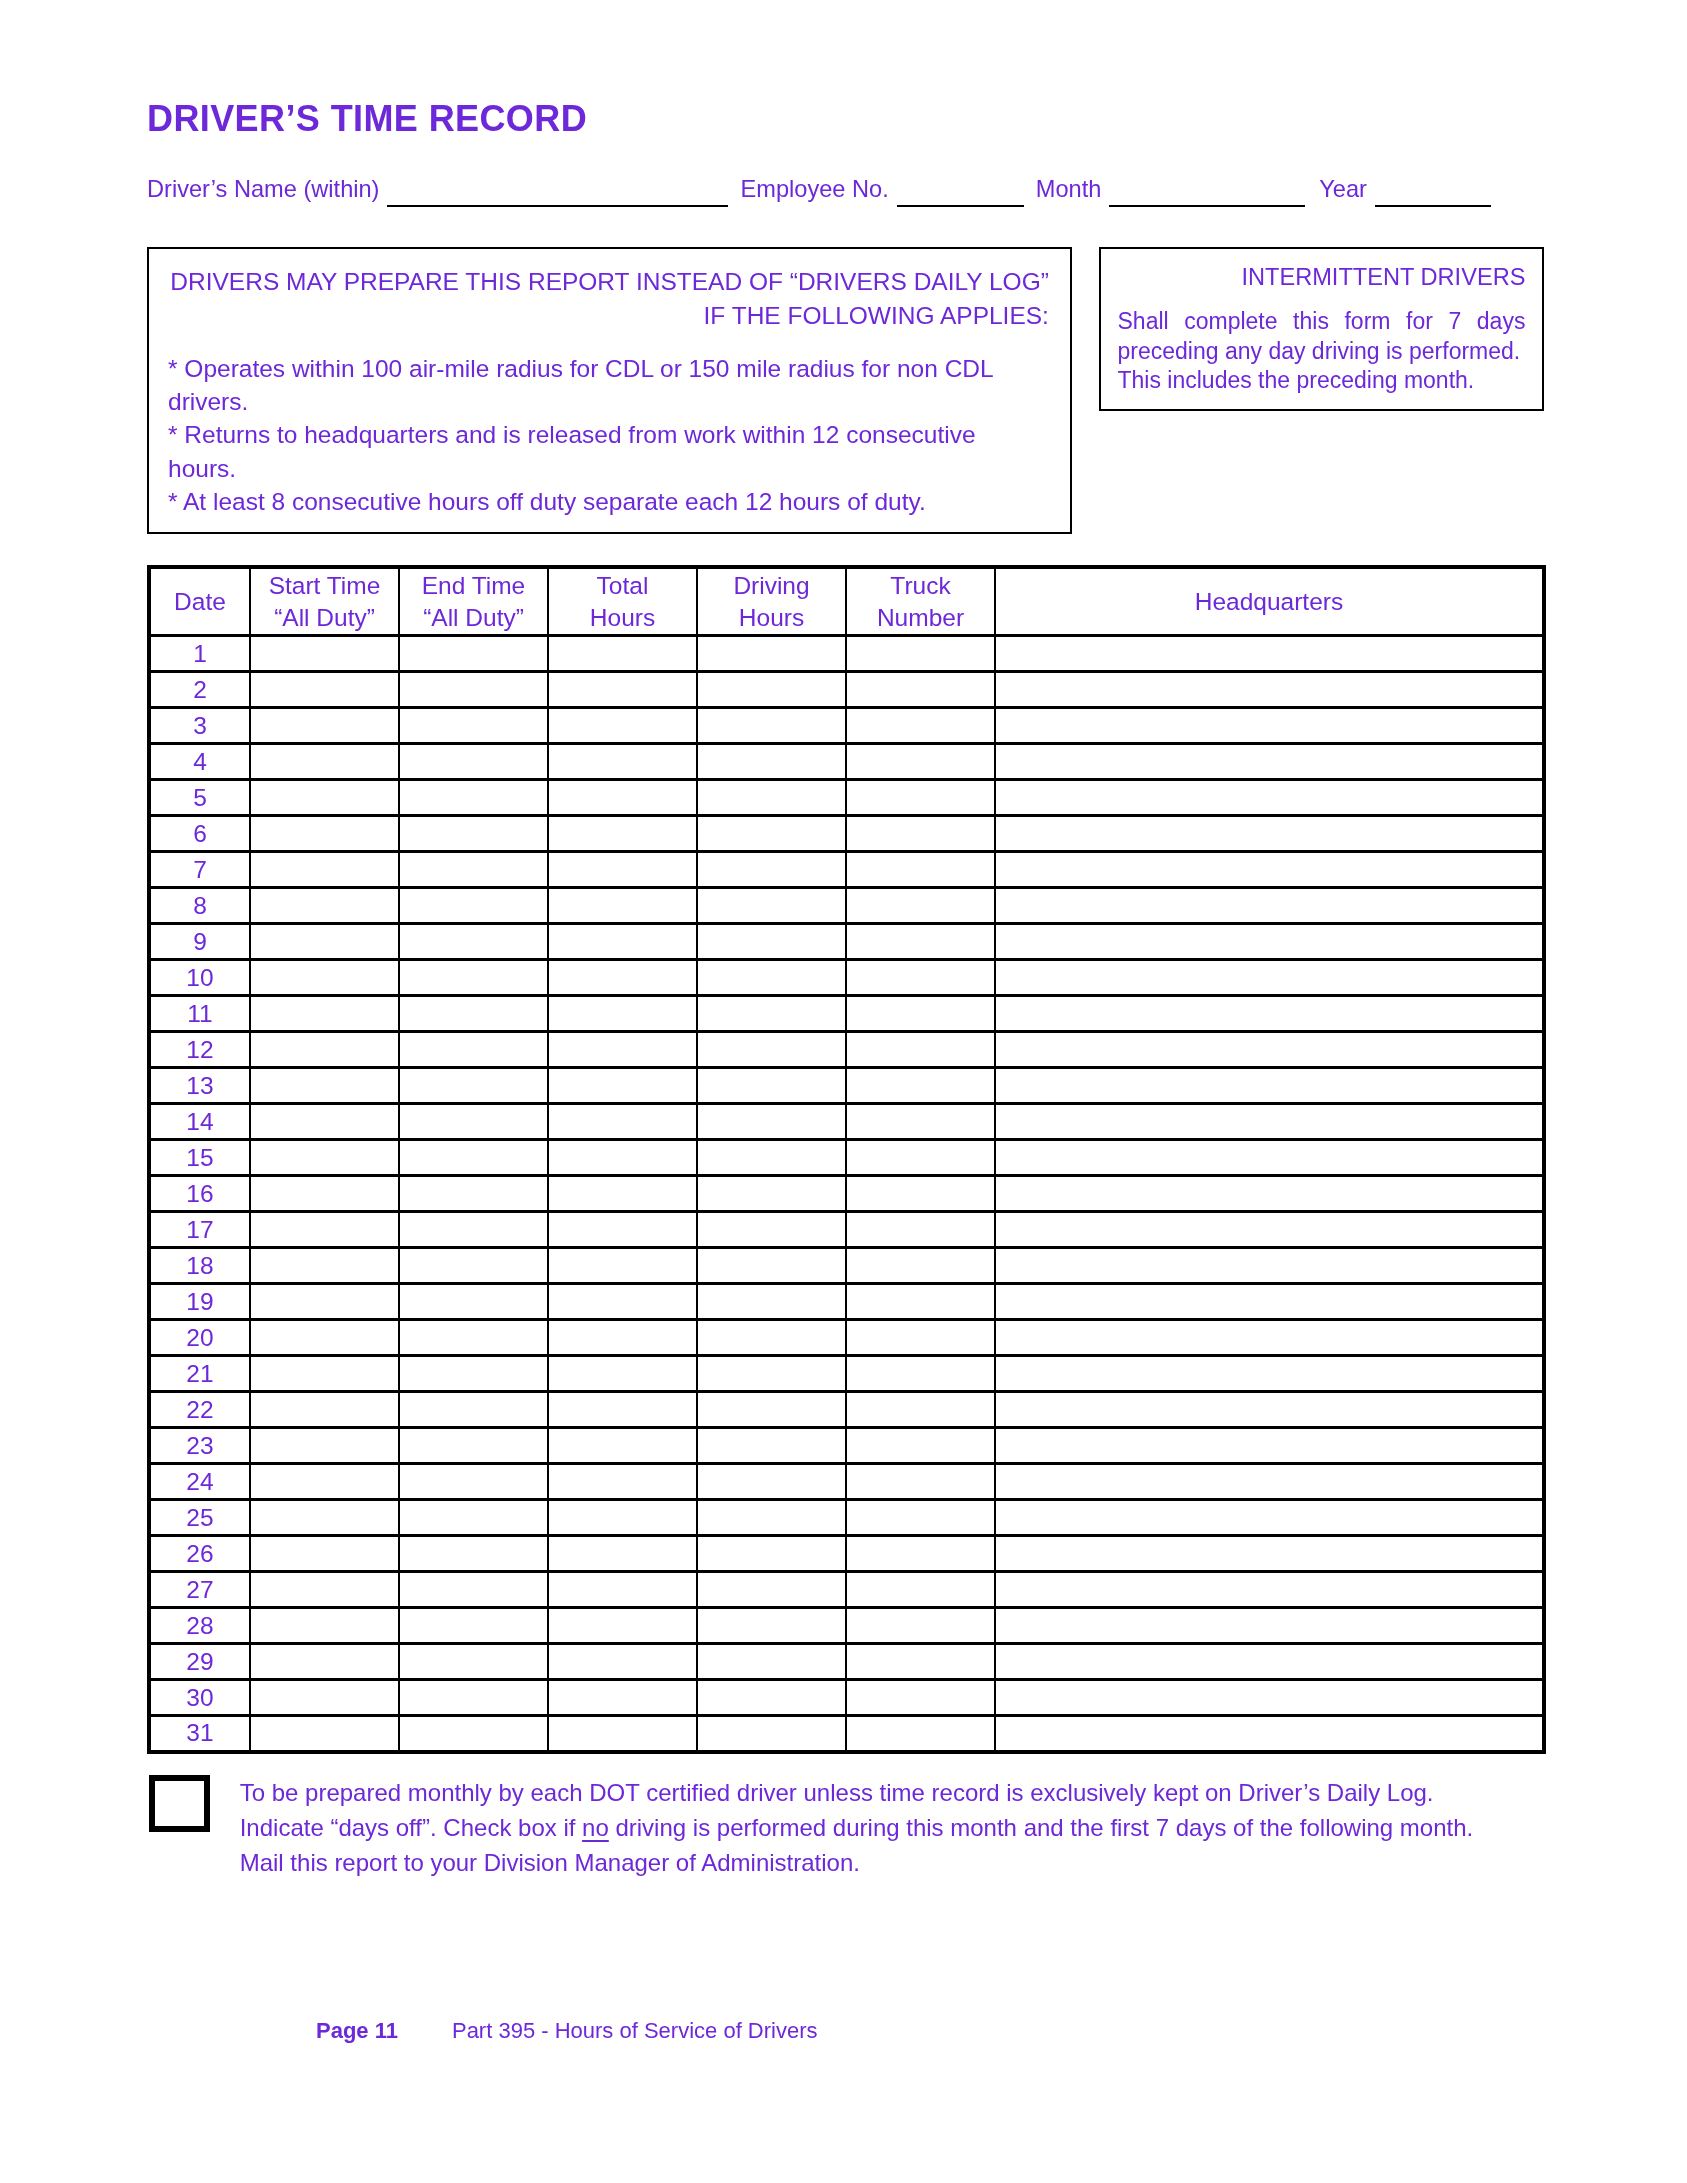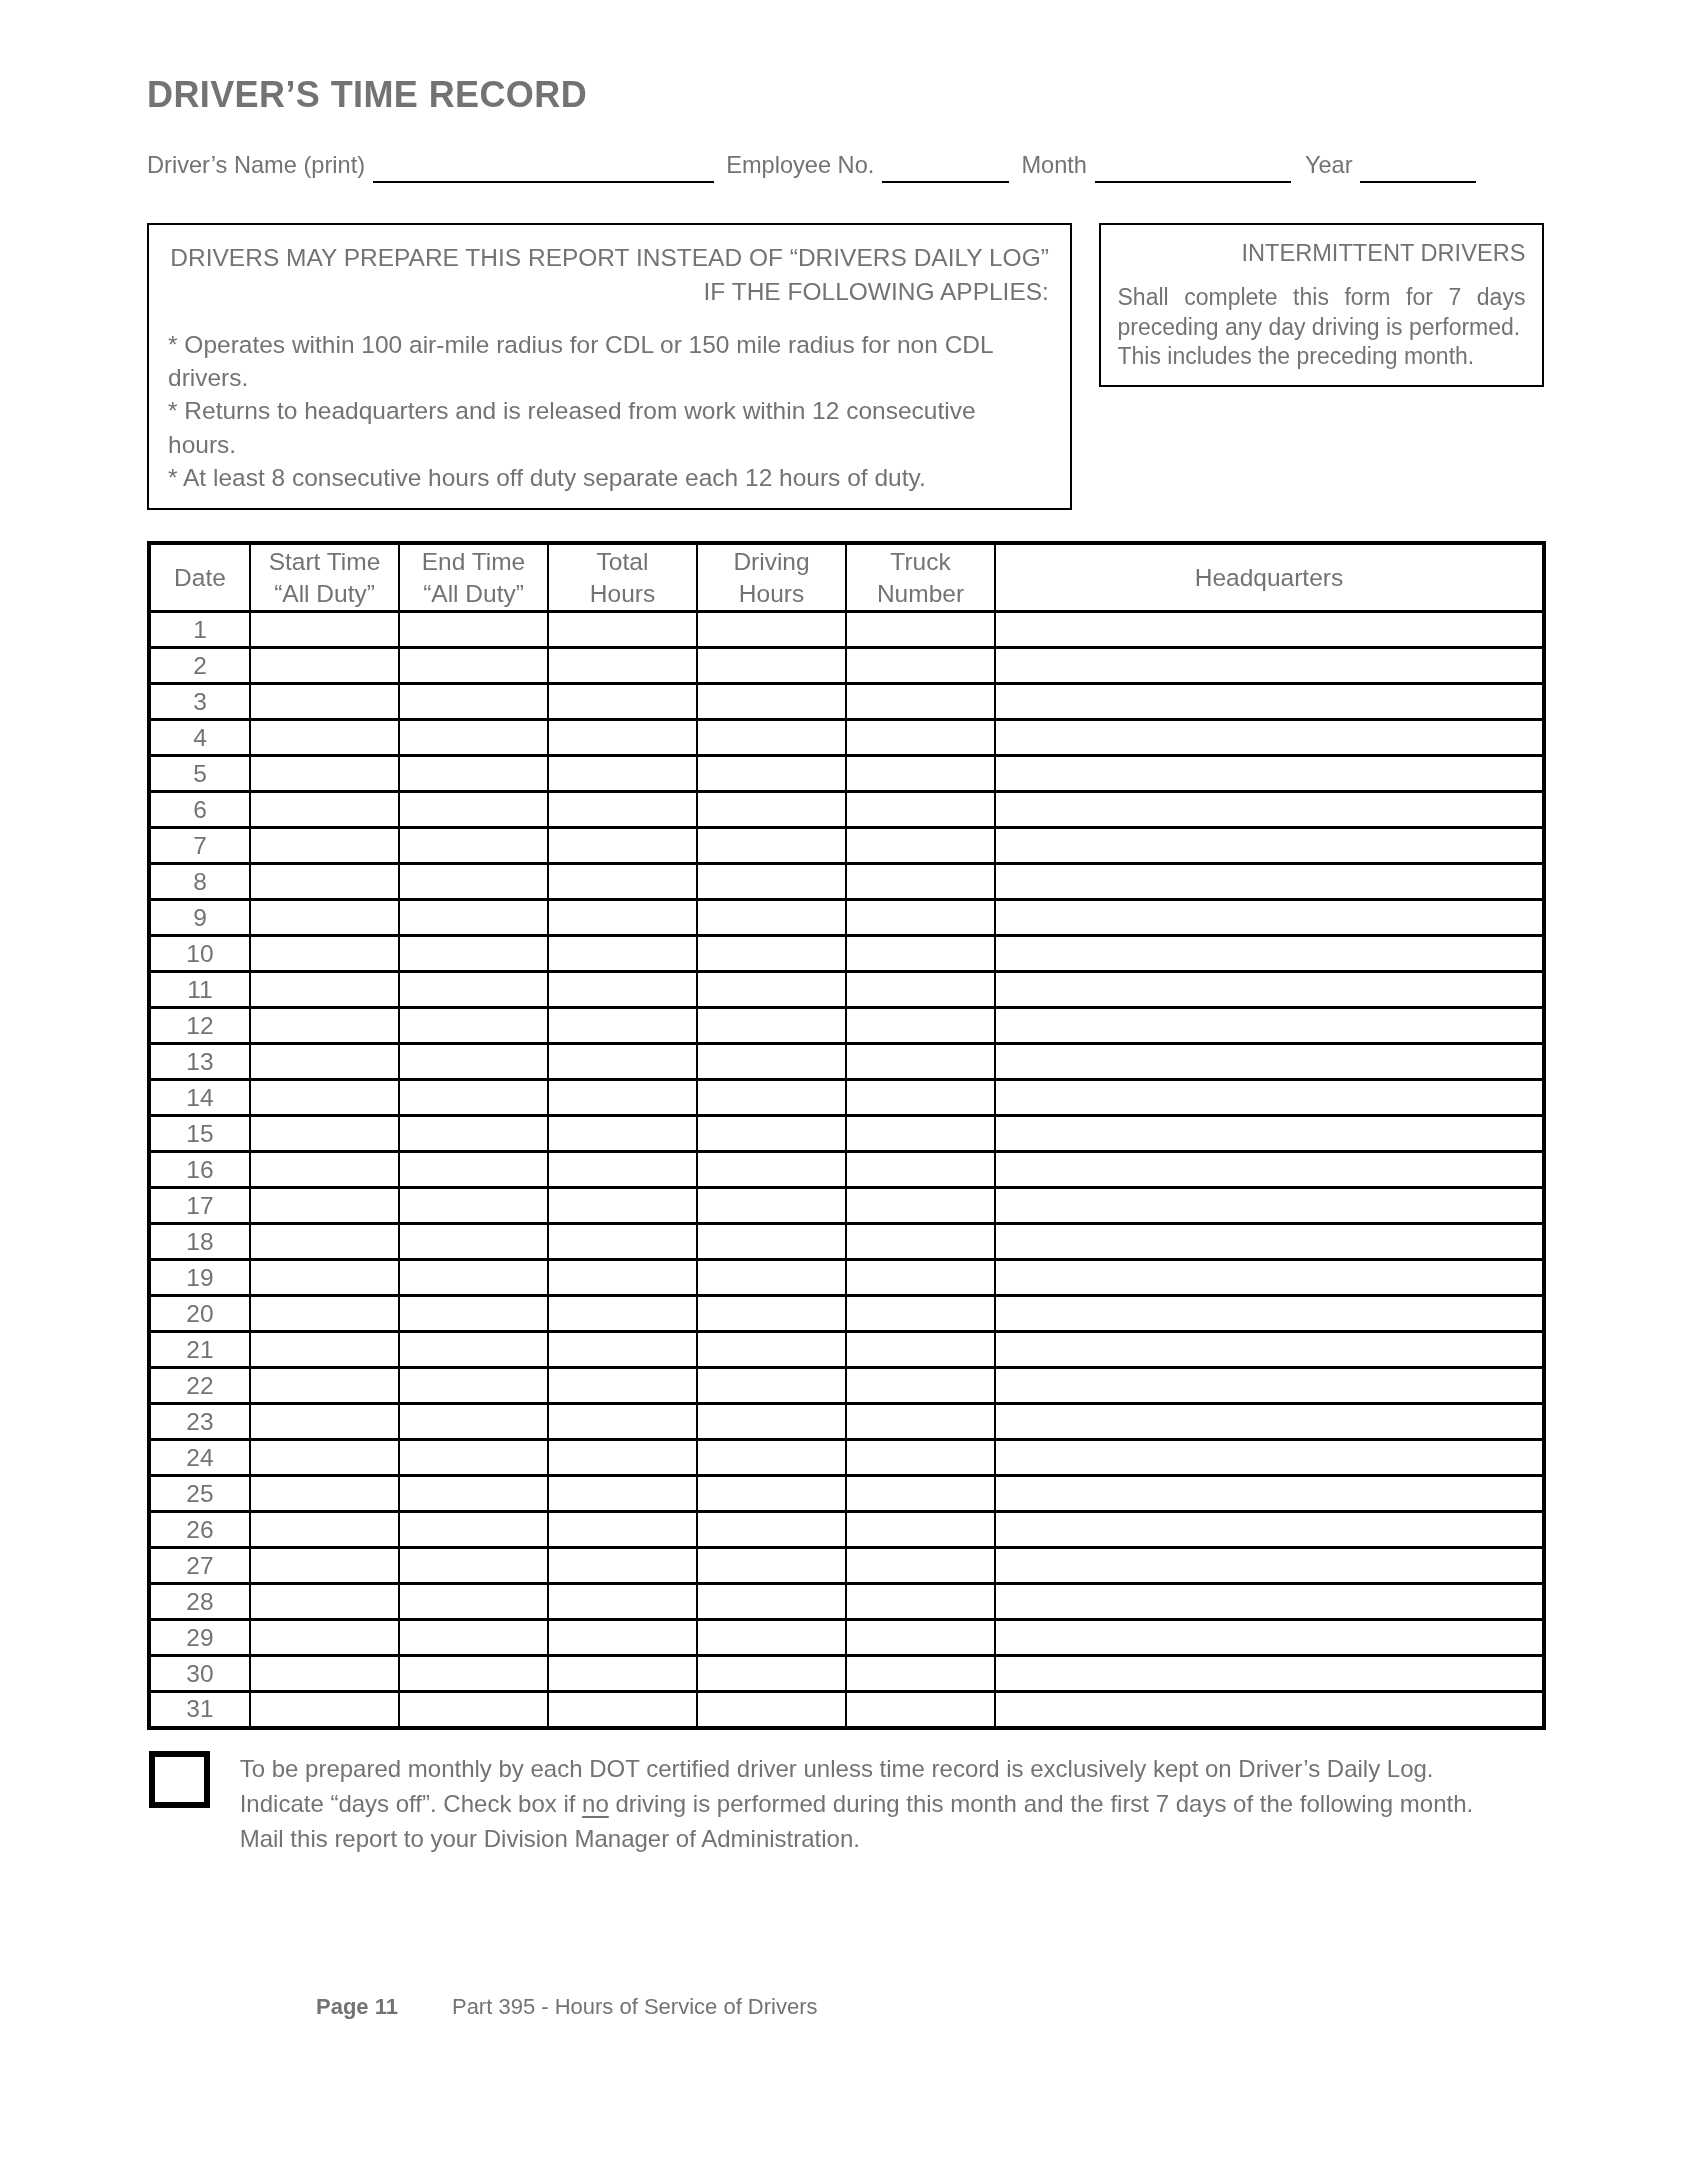--- a/index.html
+++ b/index.html
@@ -1,24 +1,24 @@
 <!DOCTYPE html>
 <html style="font-size:14px"><head>
 <meta charset="utf-8">
 <style>
   html,body { margin:0; padding:0; background:#e8e8e8; }
   .page {
     position:relative;
     width:1687px; height:2184px;
     margin:0 auto;
     background:#ffffff;
-    color:#737373;
+    color:#6d28d9;
     font-family:"Liberation Sans","DejaVu Sans",sans-serif;
     box-sizing:border-box;
-    padding:75px 143px 0 147px;
+    padding:99px 143px 0 147px;
     overflow:hidden;
   }
 
   
   .form-title {
     margin:0;
     font-size:36px;
     font-weight:700;
     letter-spacing:0.4px;
     line-height:1.12;
@@ -116,21 +116,21 @@
   .footer-page { font-weight:700; margin-right:54px; }
 </style>
 </head>
 <body>
 
 <div class="page">
 
   <h1 class="form-title">DRIVER’S TIME RECORD</h1>
 
   <div class="id-line">
-    <span class="id-label">Driver’s Name (print)</span>
+    <span class="id-label">Driver’s Name (within)</span>
     <span class="blank blank-name"></span>
     <span class="id-label">Employee No.</span>
     <span class="blank blank-emp"></span>
     <span class="id-label">Month</span>
     <span class="blank blank-month"></span>
     <span class="id-label">Year</span>
     <span class="blank blank-year"></span>
   </div>
 
   <div class="boxes">

